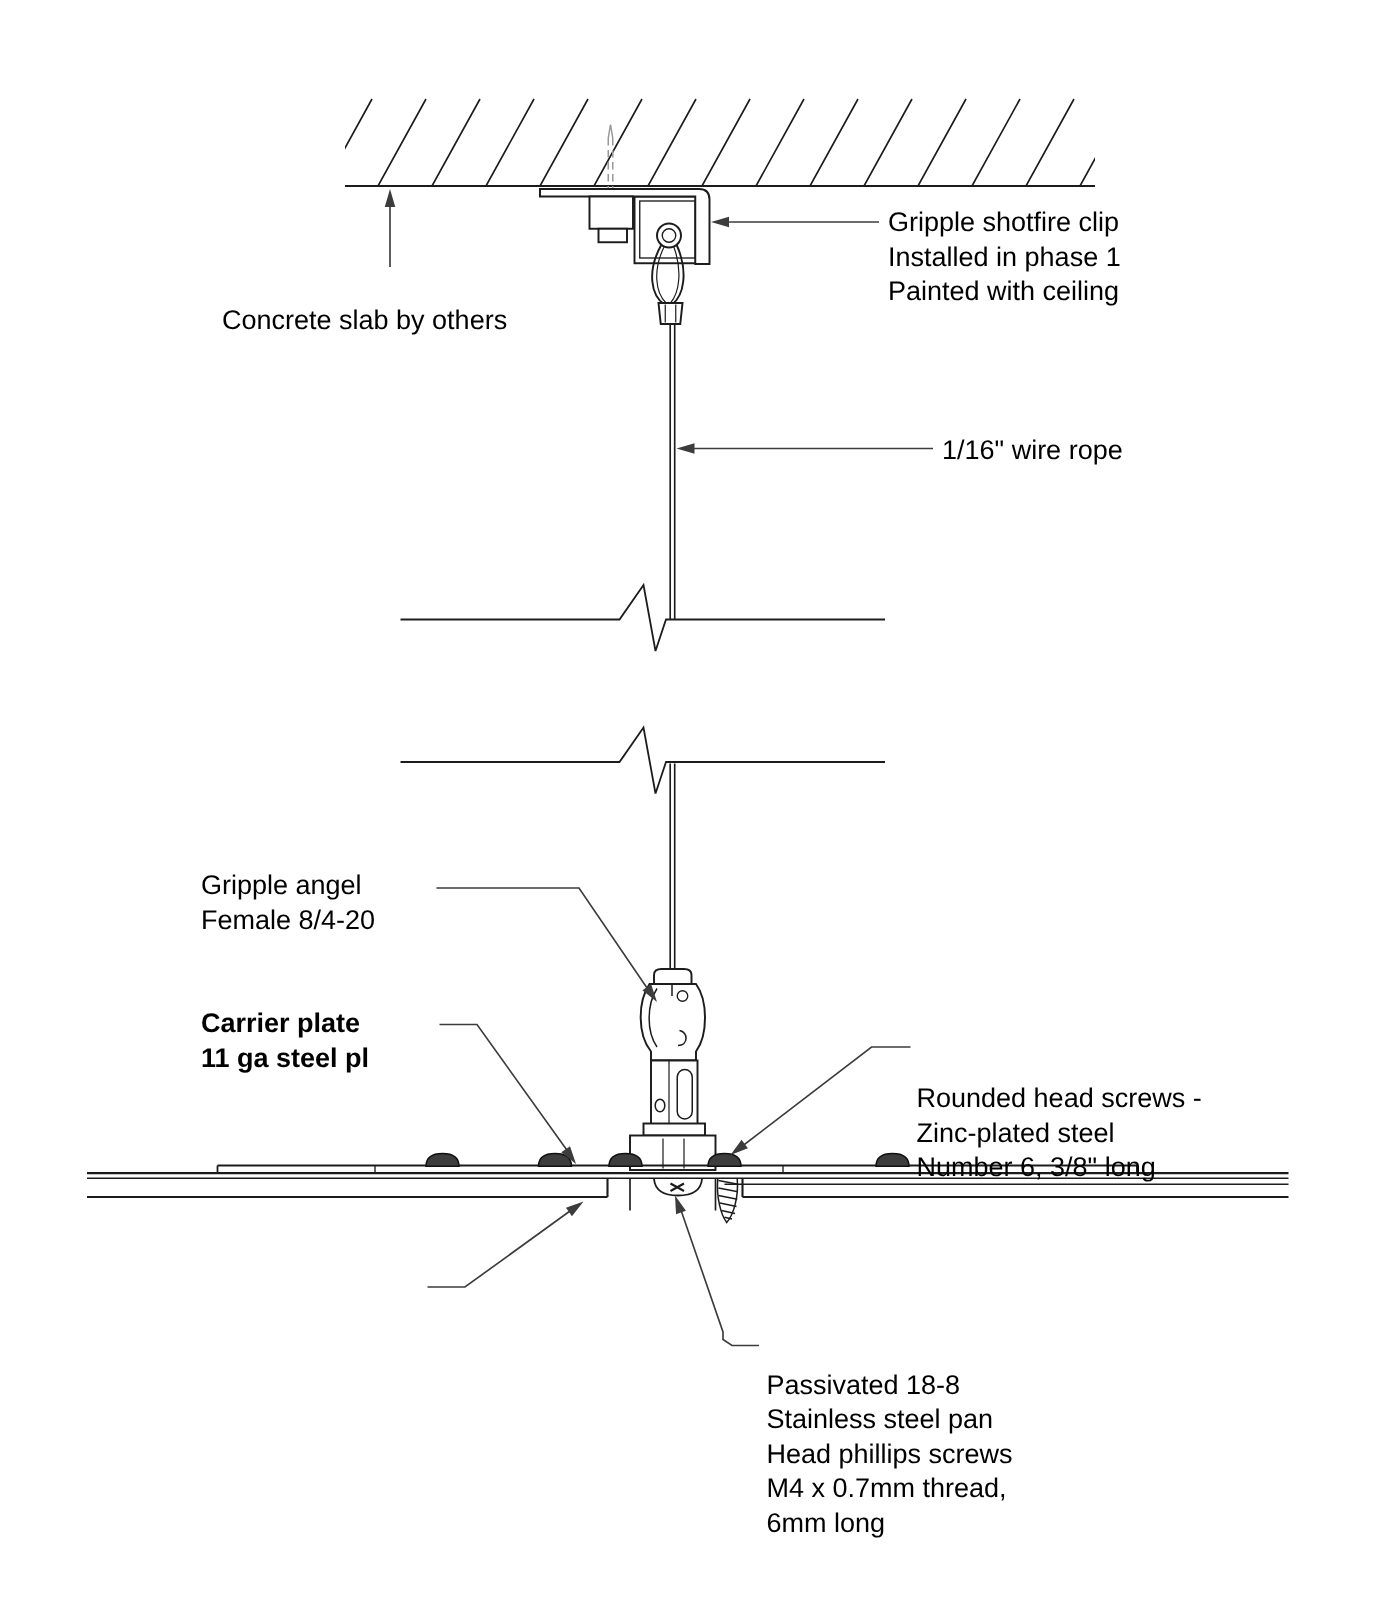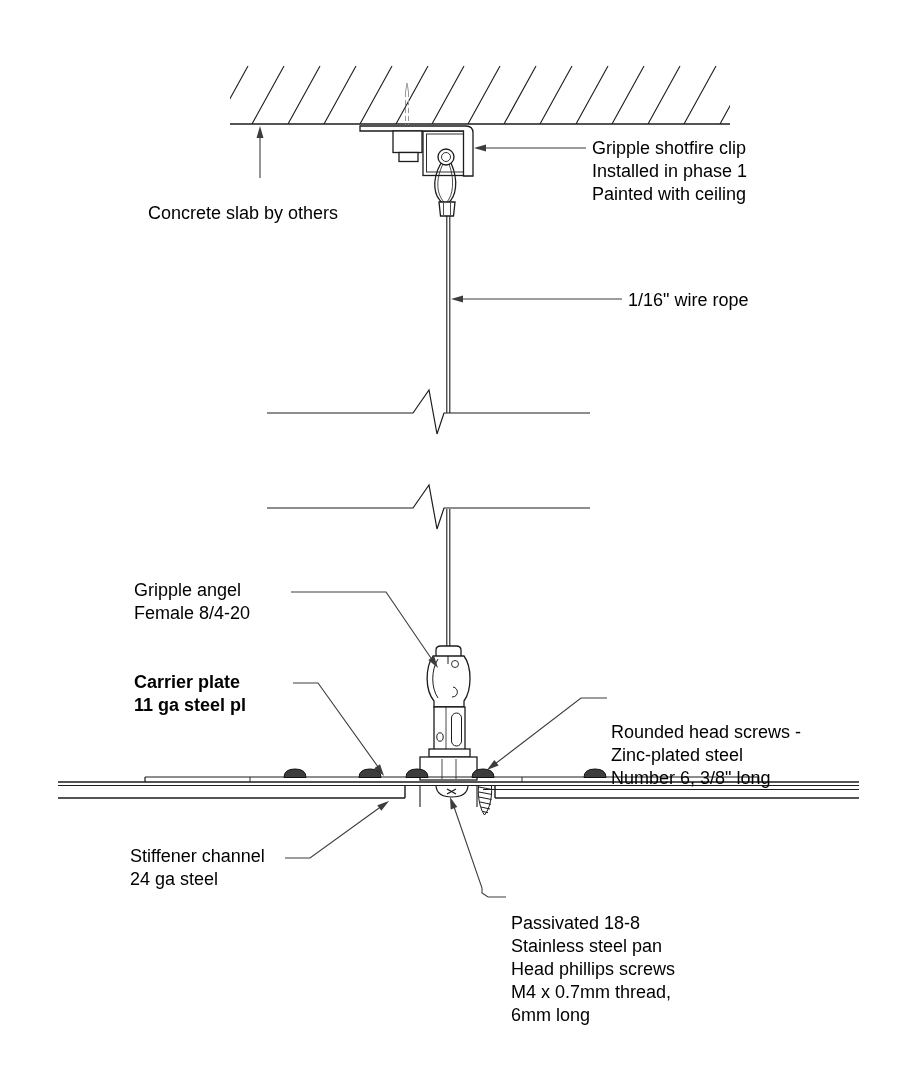--- a/index.html
+++ b/index.html
@@ -151,22 +151,20 @@
   <div class="label" style="left:134px;top:579px;">Gripple angel
 Female 8/4-20</div>
 
   <div class="label" style="left:134px;top:671px;font-weight:bold;">Carrier plate
 11 ga steel pl</div>
 
   <div class="label" style="left:611px;top:686px;margin-top:35px;">Rounded head screws -
 Zinc-plated steel
 Number 6, 3/8" long</div>
 
-  <div class="label" style="left:130px;top:845px;">Stiffener channel
-24 ga steel</div>
 
   <div class="label" style="left:511px;top:886px;margin-top:26px;">Passivated 18-8
 Stainless steel pan
 Head phillips screws
 M4 x 0.7mm thread,
 6mm long</div>
 
 </div>
 
 </body></html>

